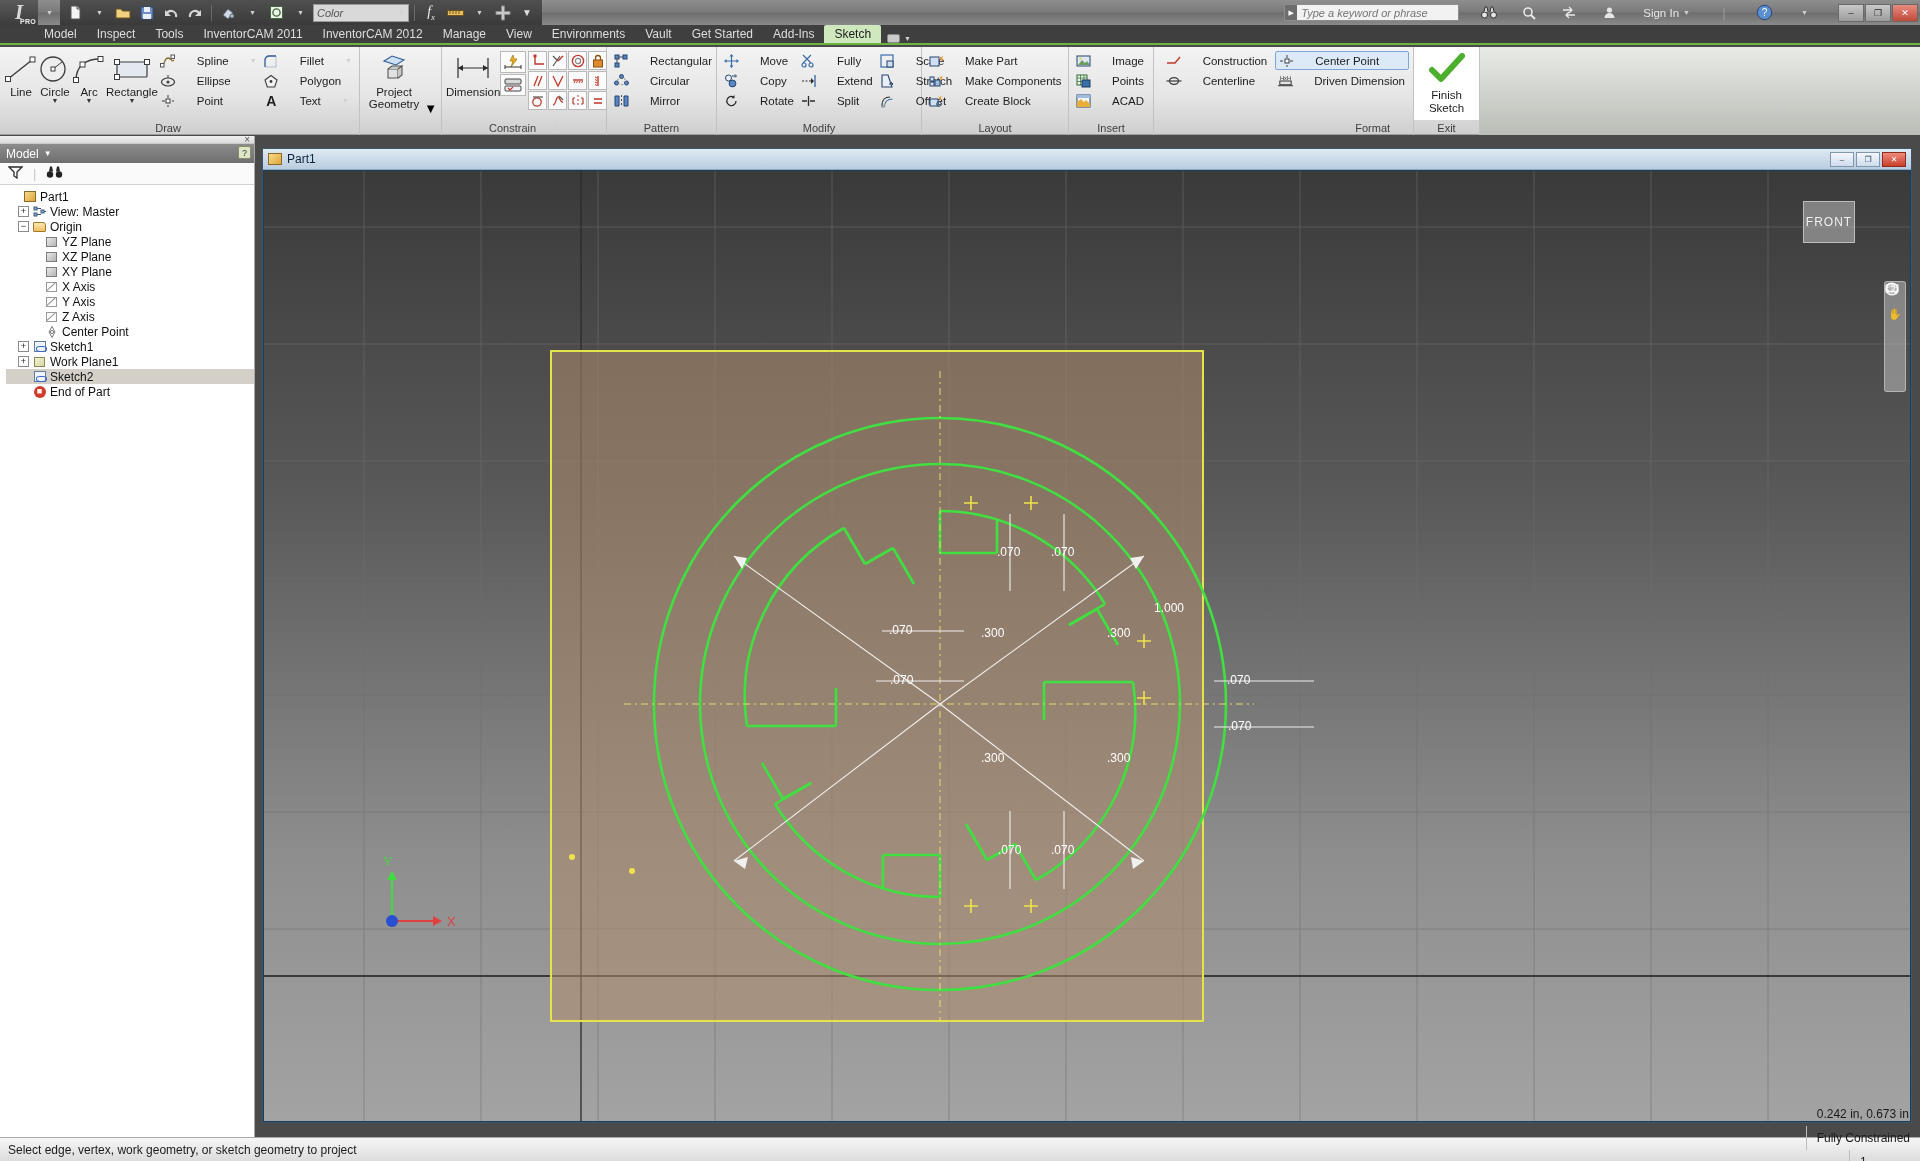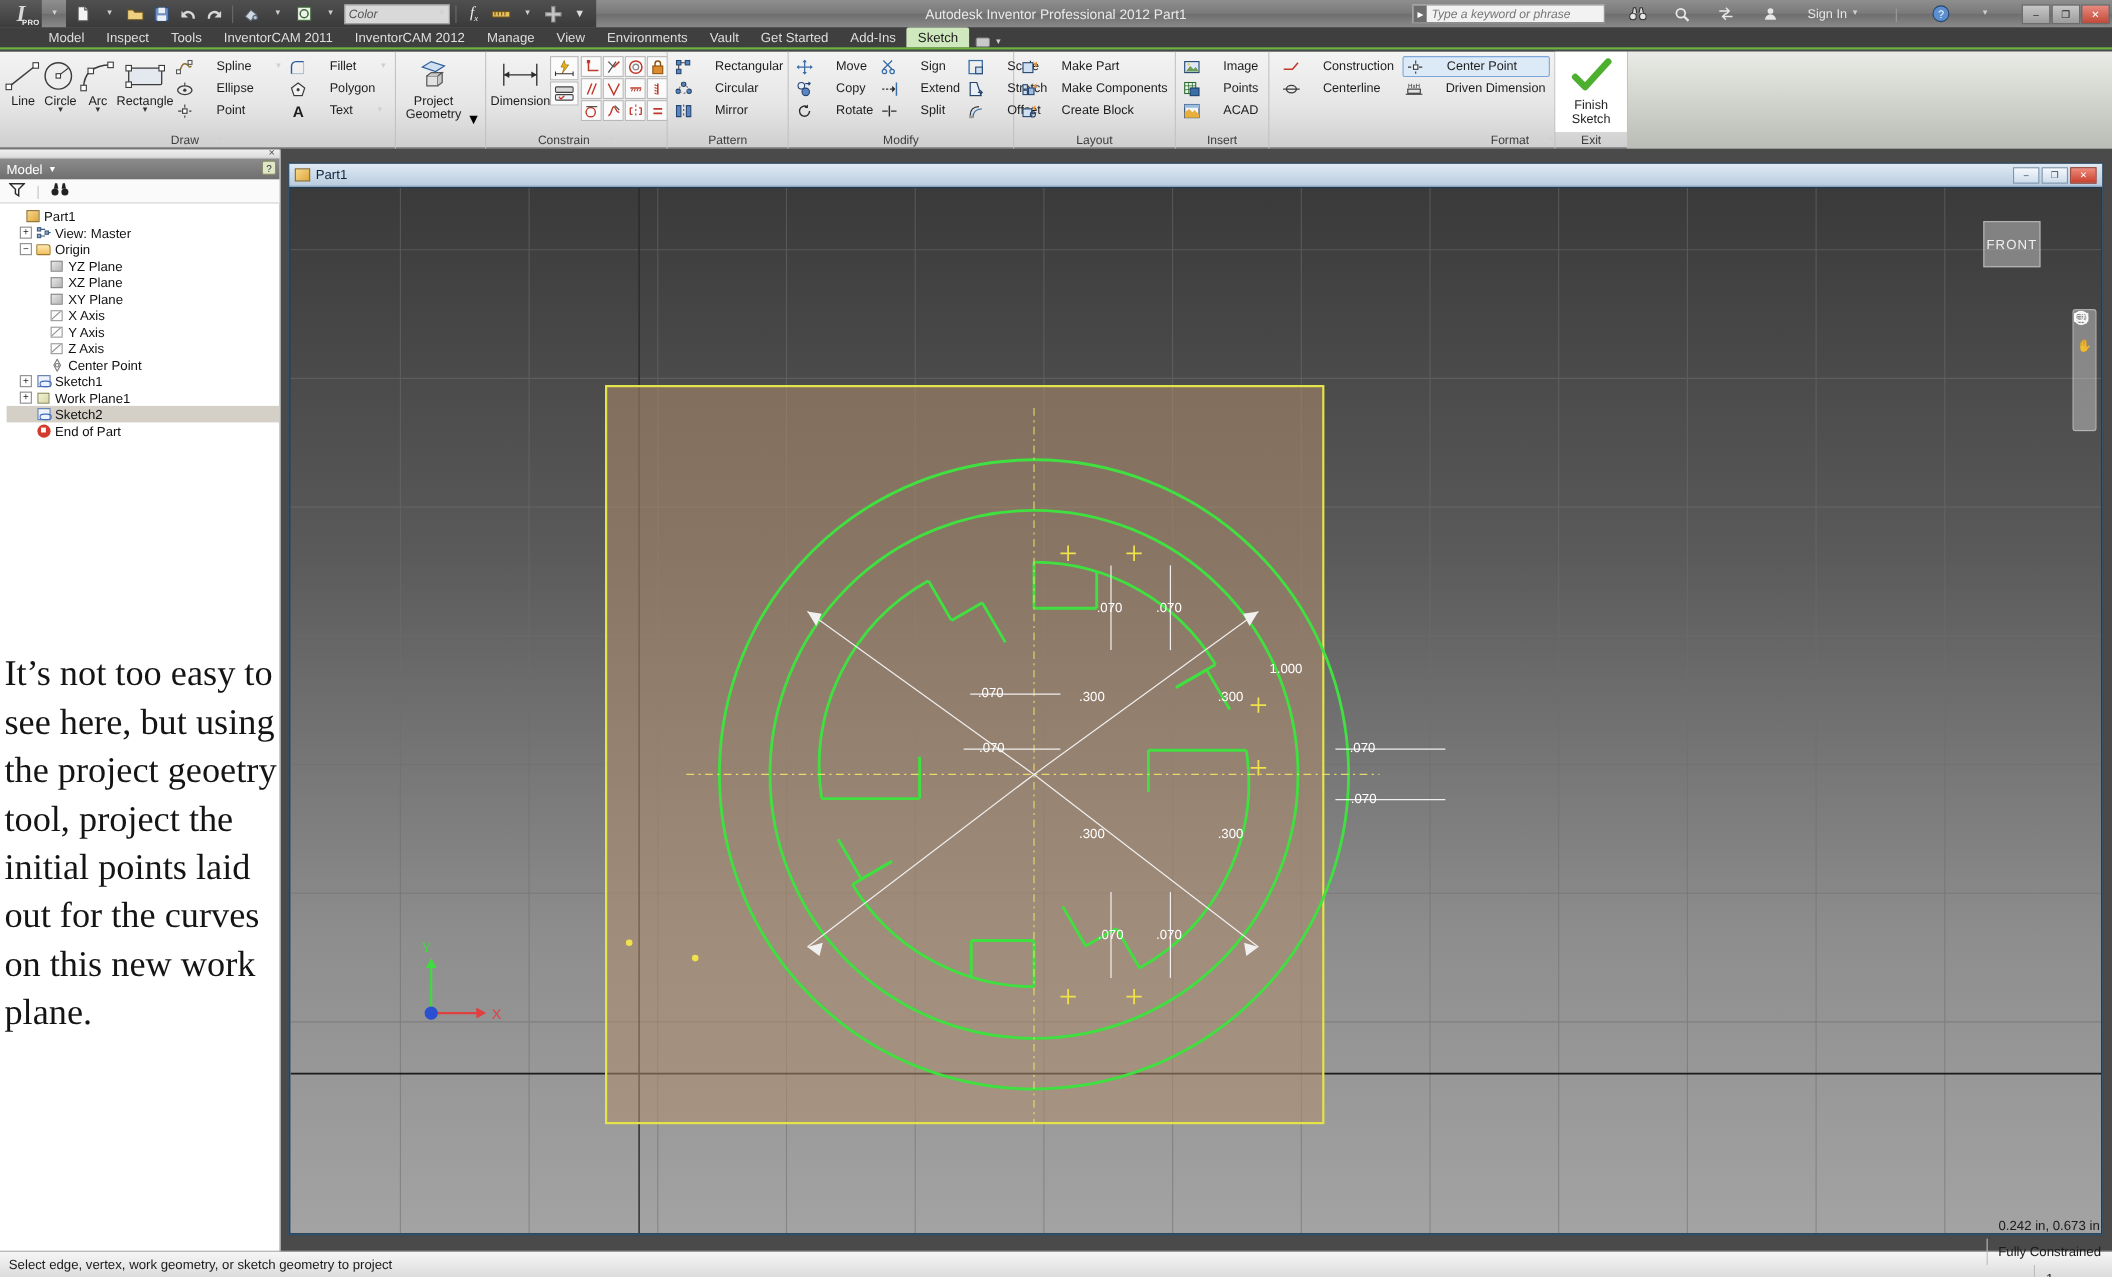--- a/index.html
+++ b/index.html
@@ -316,21 +316,20 @@
     <div class="qat-btn">
       <svg width="16" height="16" viewBox="0 0 16 16">
           <path d="M6.5 1h3v5.5H15v3H9.5V15h-3V9.5H1v-3h5.5z" fill="#c9c9c9" stroke="#8a8a8a"></path>
         </svg>
     </div>
     <div class="qat-btn">
         <span style="font-size:10px;color:#ddd;">▼</span>
       </div>
   </div>
 
-  <div id="title-text">Autodesk Inventor Professional 2012    Part1</div>
 
   <div id="title-right">
     <div id="search-box">
       <div class="arrow-tab">▶</div>
       <input type="text" placeholder="Type a keyword or phrase" style="">
     </div>
     <div class="title-icon">
       <svg width="16" height="13" viewBox="0 0 16 13">
           <circle cx="3.5" cy="9" r="3" fill="#e6e6e6" stroke="#333"></circle>
           <circle cx="12.5" cy="9" r="3" fill="#e6e6e6" stroke="#333"></circle>
@@ -718,21 +717,21 @@
       </div>
       <div class="small-col">
         <div class="small-btn">
           <span class="si">
             <svg width="15" height="14" viewBox="0 0 15 14">
                 <path d="M2 1l8 8M10 1l-8 8" stroke="#3a6ea8" stroke-width="1.2"></path>
                 <circle cx="3" cy="11" r="2" fill="none" stroke="#3a6ea8" stroke-width="1.2"></circle>
                 <circle cx="10" cy="11" r="2" fill="none" stroke="#3a6ea8" stroke-width="1.2"></circle>
               </svg>
           </span>
-          <span>Sign</span>
+          <span>Fully</span>
         </div>
         <div class="small-btn">
           <span class="si">
             <svg width="15" height="14" viewBox="0 0 15 14">
                 <path d="M1 7h9" stroke="#2c2c2c" stroke-width="1.2" stroke-dasharray="2 1.5"></path>
                 <path d="M10 4l3 3-3 3z" fill="#2c2c2c"></path>
                 <path d="M14 1v12" stroke="#3a6ea8" stroke-width="1.4"></path>
               </svg>
           </span>
           <span>Extend</span>
@@ -1059,21 +1058,20 @@
 
     <div class="tnode" style="padding-left:12px;">
       <span class="expander blank"></span>
       <span class="tn-icon">
           <span class="ti-end">■</span>
         </span>
       <span>End of Part</span>
     </div>
   </div>
 
-  <div id="annotation">It’s not too easy to see here, but using the project geoetry tool, project the initial points laid out for the curves on this new work plane.</div>
 </div>
 
 <div id="doc-window">
   <div id="doc-title">
     <span class="dicon"></span>
     <span>Part1</span>
     <div id="doc-btns">
       <div class="db">–</div>
       <div class="db">❐</div>
       <div class="db close">✕</div>

